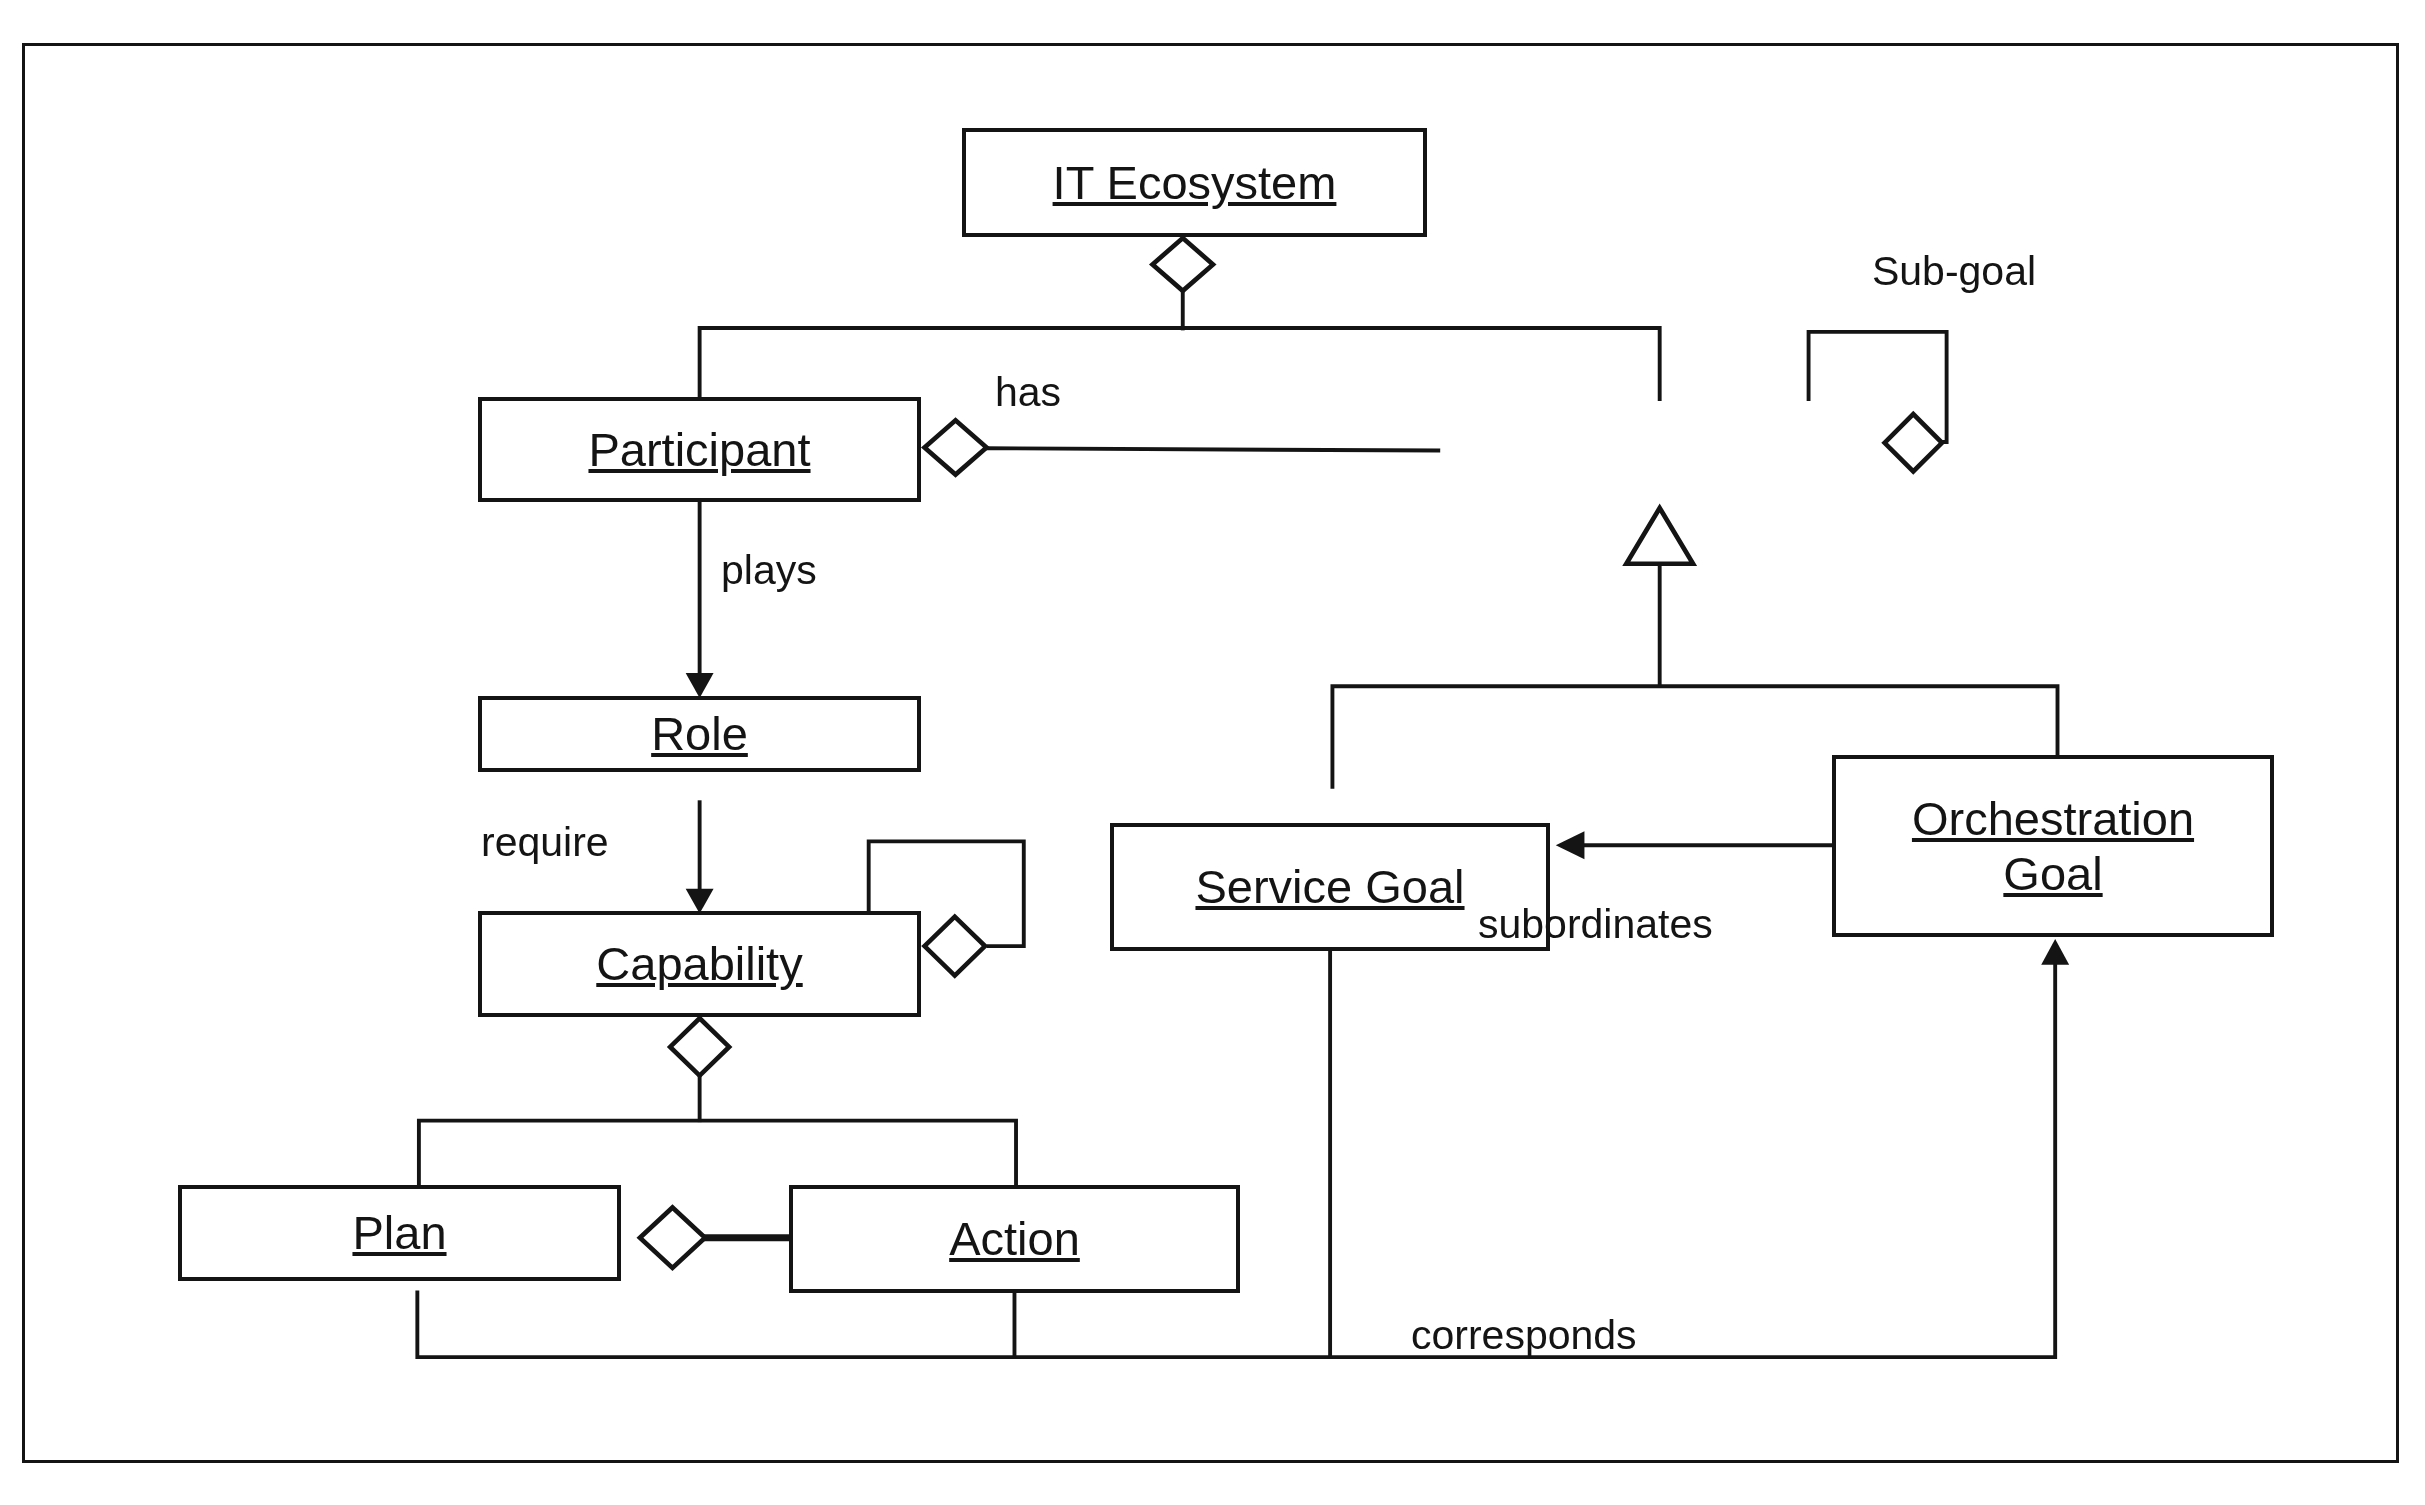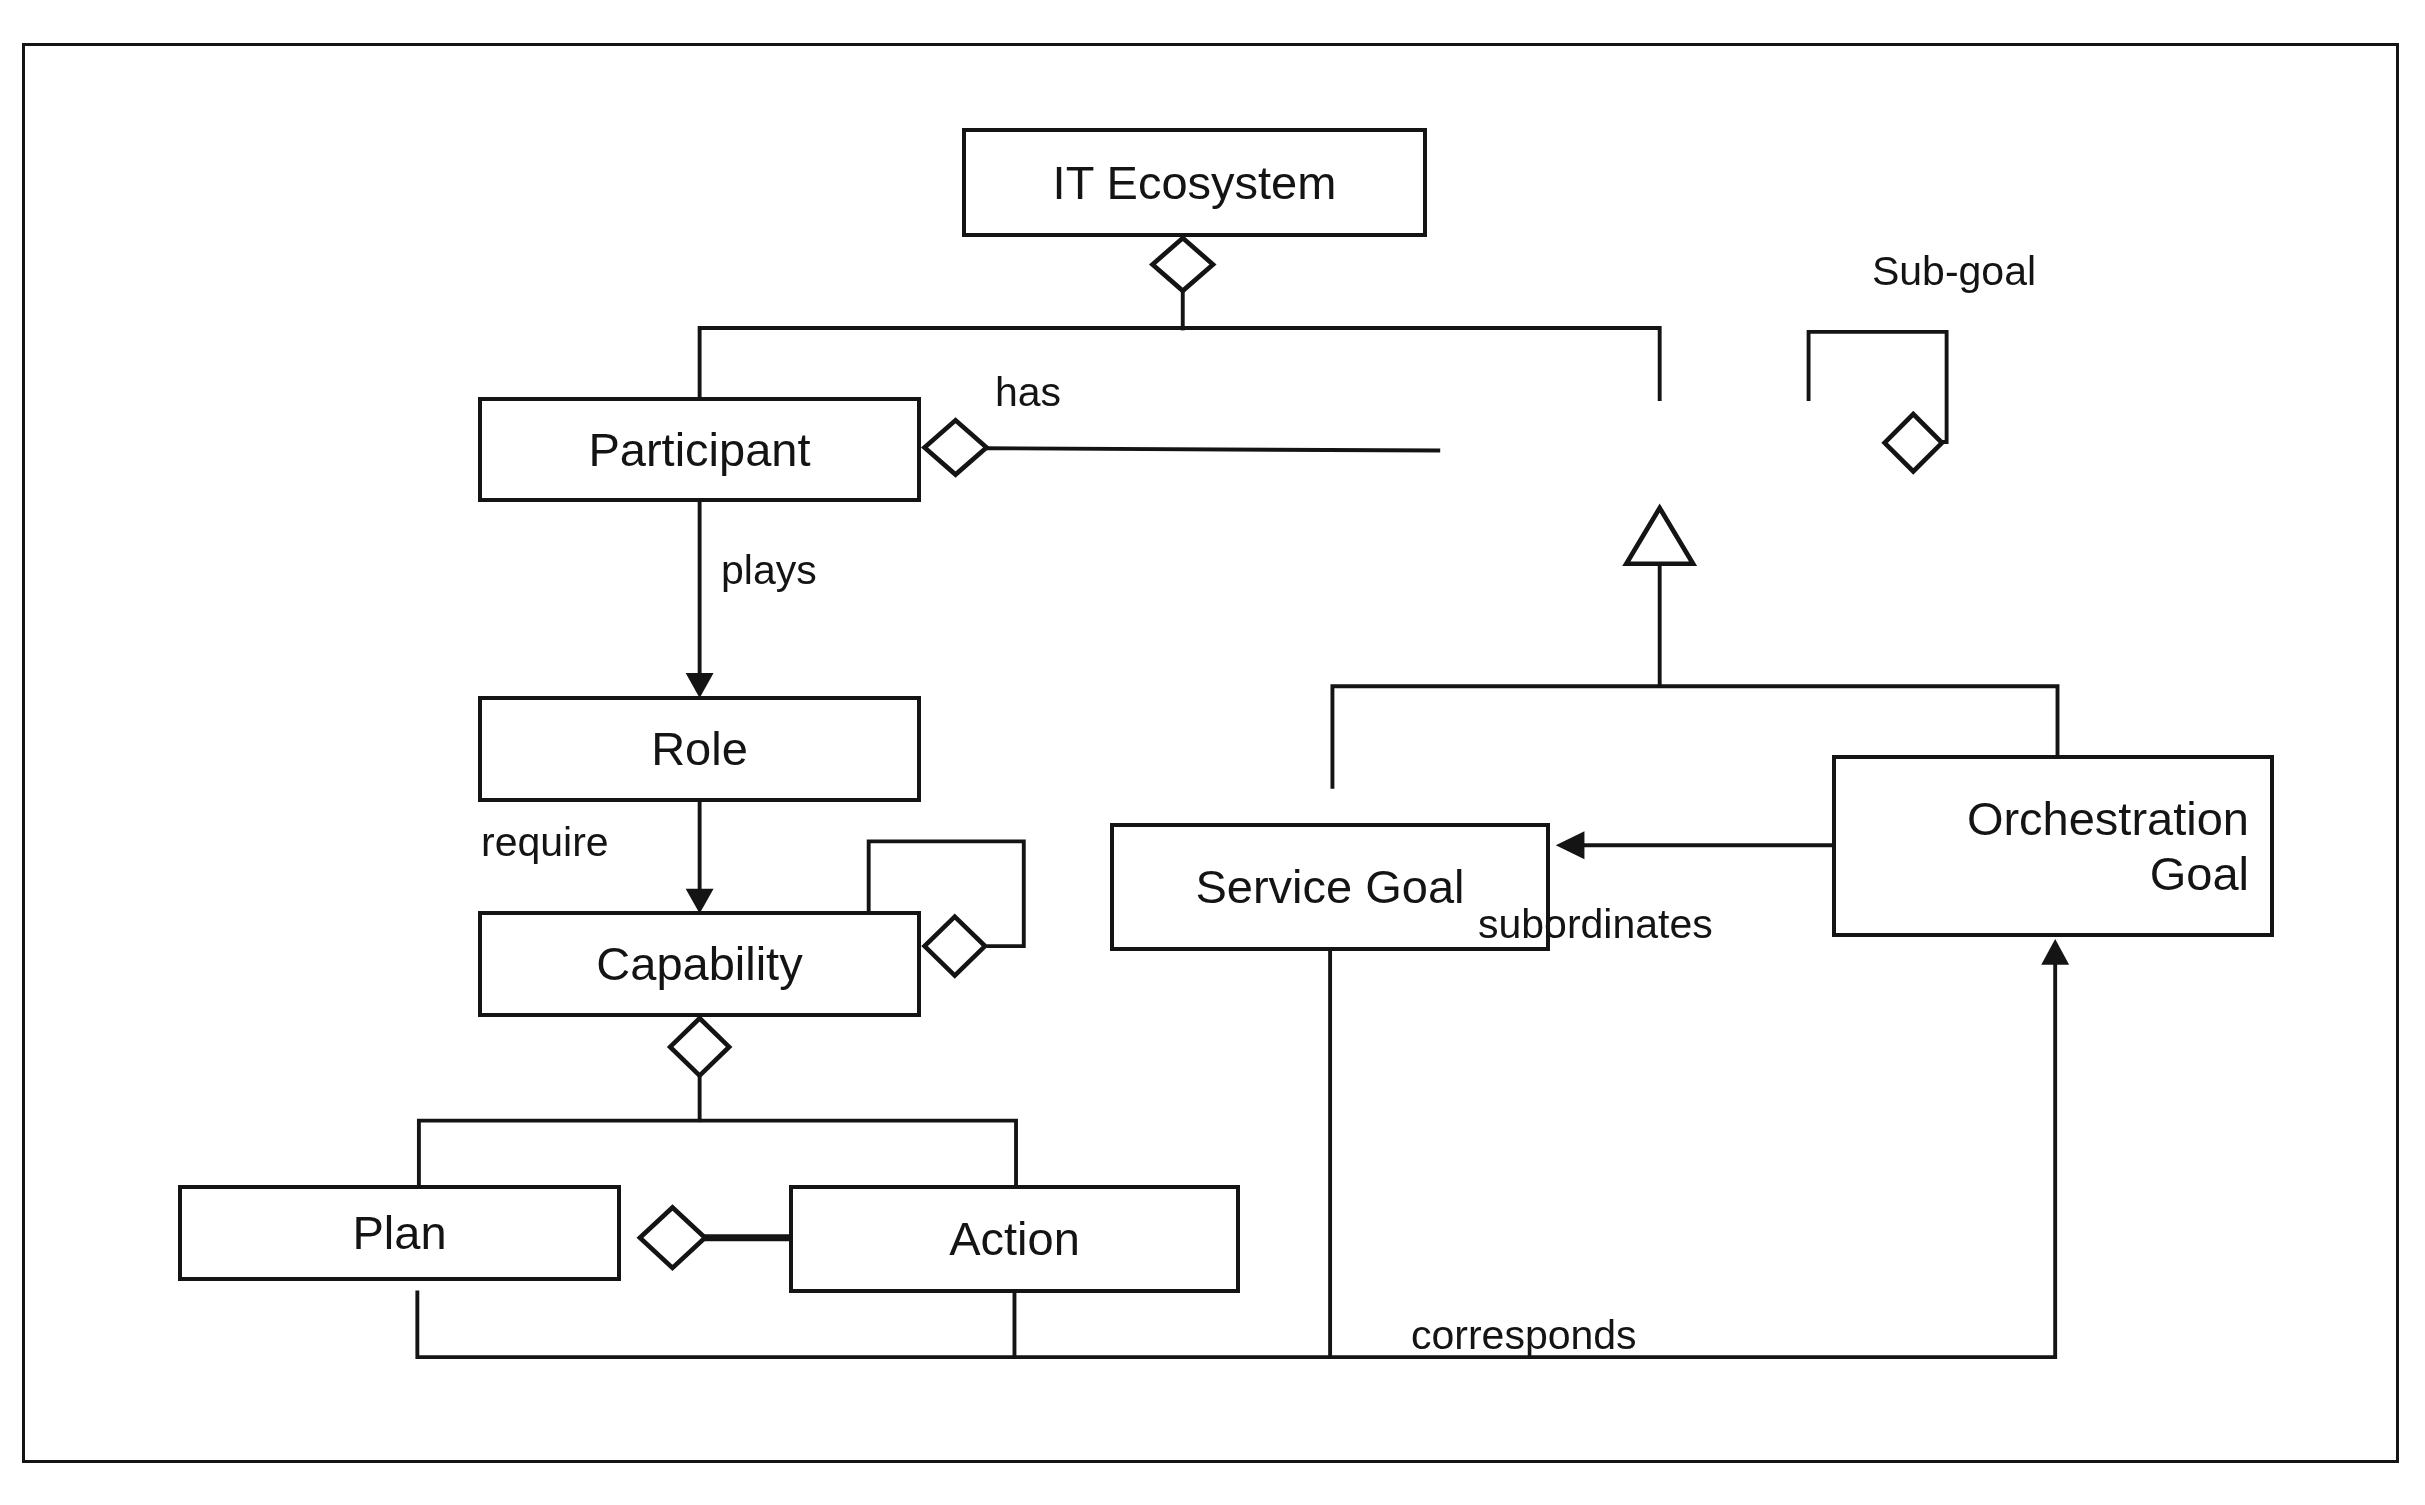--- a/index.html
+++ b/index.html
@@ -33,25 +33,26 @@
   .tri     { fill: #ffffff; stroke: #141414; stroke-width: 6; }
   .arrow   { fill: #141414; stroke: none; }
   .node {
     position: absolute;
     box-sizing: border-box;
     border: 4.7px solid #141414;
     background: #ffffff;
     display: flex;
     align-items: center;
     justify-content: center;
-    text-align: right;
+    text-align: center;
     font-size: 47px;
     line-height: 1.18;
     color: #141414;
     z-index: 2;
+    text-decoration: underline;
   }
   .edge-label {
     position: absolute;
     font-size: 41px;
     color: #141414;
     white-space: nowrap;
     z-index: 3;
   }
   .edge-label.centered { text-align: center; }
 </style>
@@ -128,21 +129,21 @@
 
   <div class="node" style="left:962px; top:128px; width:465px; height:109px">
     <span>IT Ecosystem</span>
   </div>
 
   <div class="node" style="left:478px; top:397px; width:443px; height:105px">
     <span>Participant</span>
   </div>
 
 
-  <div class="node" style="left:478px; top:696px; width:443px; height:106px">
+  <div class="node" style="left:478px; top:696px; width:443px; height:76px">
     <span>Role</span>
   </div>
 
   <div class="node" style="left:478px; top:911px; width:443px; height:106px">
     <span>Capability</span>
   </div>
 
   <div class="node" style="left:178px; top:1185px; width:443px; height:96px">
     <span>Plan</span>
   </div>

